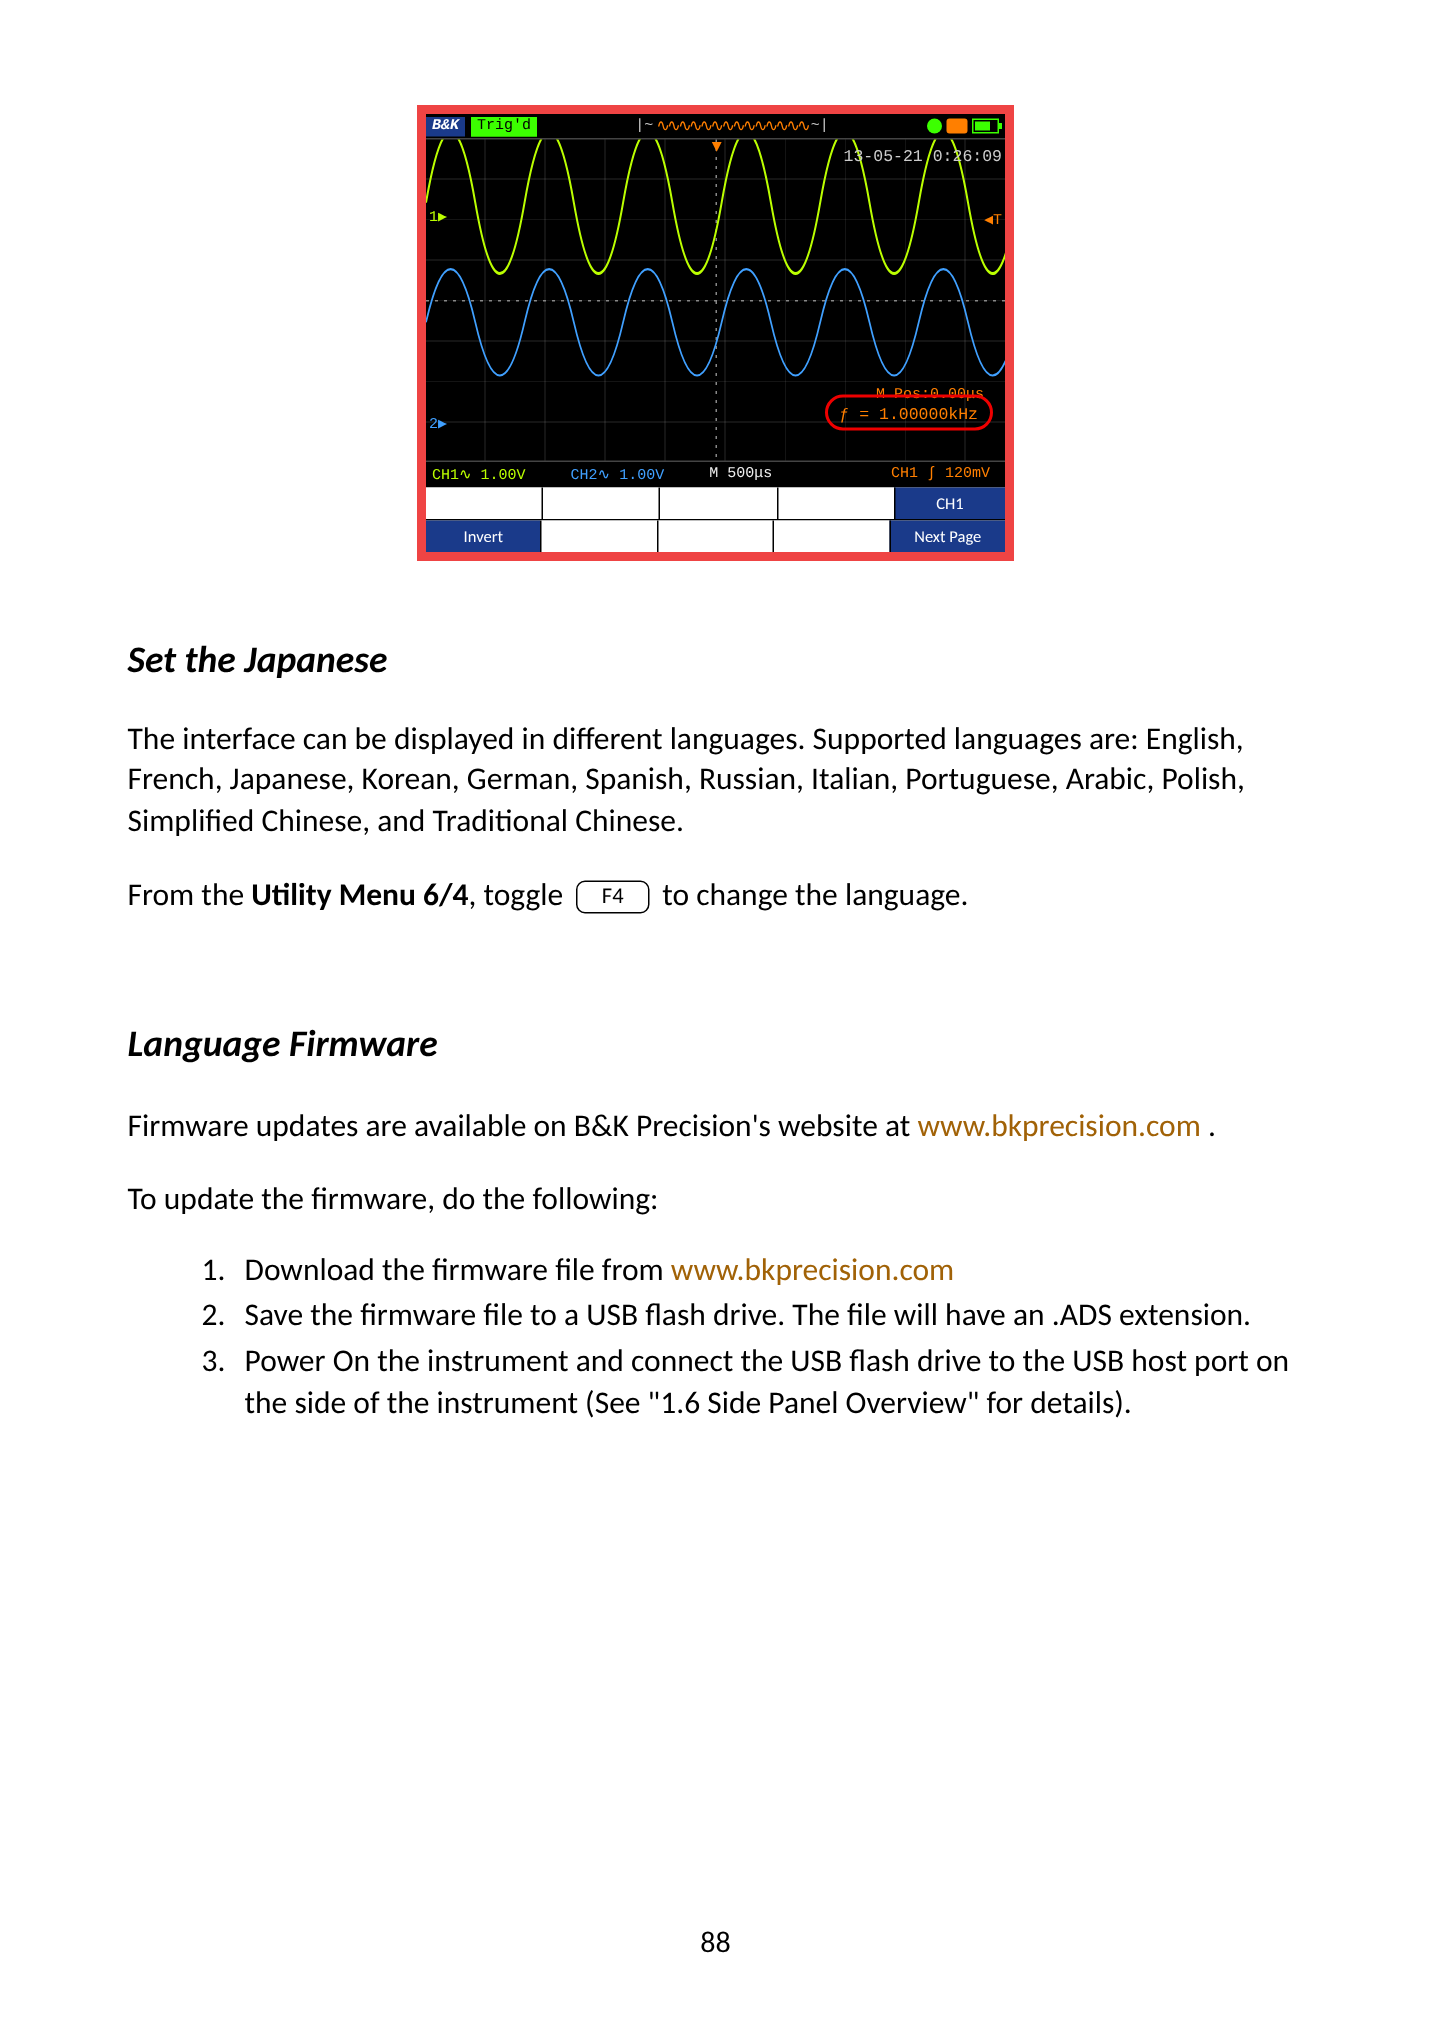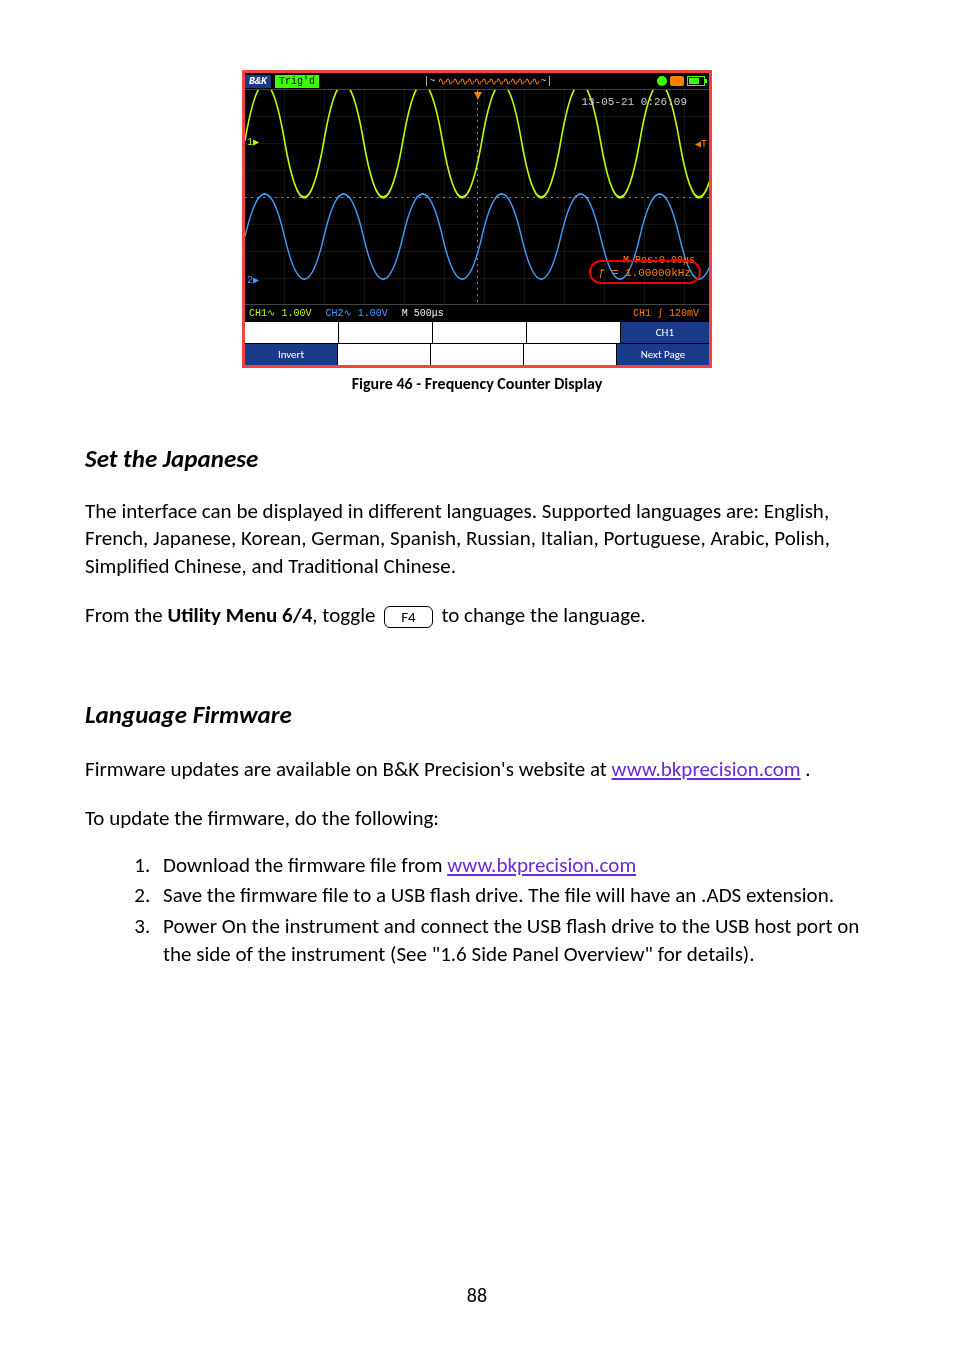--- a/index.html
+++ b/index.html
@@ -7,24 +7,24 @@
     width: 954px;
     height: 1347px;
     font-family: Calibri, Arial, sans-serif;
     background: #fff;
     color: #000;
     padding: 70px 85px 40px 85px;
     position: relative;
   }
   .figure-wrap { text-align: center; margin-bottom: 50px; }
   .scope {
-    width: 470px;
+    width: 398px;
     margin: 0 auto;
     background: #c4b5fd;
-    border: 3px solid #ef4444;
+    border: 6px solid #ef4444;
     font-family: "Courier New", monospace;
   }
   .scope-top {
     display: flex;
     align-items: center;
     height: 16px;
     background: #000;
     color: #fff;
     font-size: 10px;
   }
@@ -52,50 +52,50 @@
     background-image:
       repeating-linear-gradient(to right, transparent 0 39px, rgba(255,255,255,.08) 39px 40px),
       repeating-linear-gradient(to bottom, transparent 0 26px, rgba(255,255,255,.08) 26px 27px);
   }
   .center-cross-h { position: absolute; left: 0; right: 0; top: 50%; height: 1px; background: repeating-linear-gradient(to right, #888 0 2px, transparent 2px 6px); }
   .center-cross-v { position: absolute; top: 0; bottom: 0; left: 50%; width: 1px; background: repeating-linear-gradient(to bottom, #888 0 2px, transparent 2px 6px); }
   .wave { position: absolute; inset: 0; }
   .marker-1 { position: absolute; left: 2px; top: 46px; color: #bbff00; font-size: 10px; }
   .marker-2 { position: absolute; left: 2px; bottom: 18px; color: #40a0ff; font-size: 10px; }
   .marker-t  { position: absolute; right: 2px; top: 48px; color: #ff7f00; font-size: 10px; }
-  .datetime { position: absolute; right: 22px; top: 6px; color: #ccc; font-size: 11px; }
+  .datetime { position: absolute; right: 2px; top: 6px; color: #ccc; font-size: 11px; }
   .freq-pos { position: absolute; right: 14px; bottom: 38px; color: #ff7f00; font-size: 10px; }
   .freq-val-wrap { position: absolute; right: 8px; bottom: 20px; border: 2px solid #e00; border-radius: 12px; padding: 1px 8px; }
   .freq-val { color: #ff7f00; font-size: 11px; }
   .scope-bot {
     display: flex;
     font-size: 10px;
     color: #ccc;
     height: 16px;
     align-items: center;
     background: #000;
     padding: 0 4px;
-    gap: 14px;
+    gap: 30px;
   }
   .ch1lbl { color: #bbff00; }
   .ch2lbl { color: #40a0ff; }
   .mlbl { color: #eee; }
   .triglbl { color: #ff7f00; margin-left: auto; padding-right: 6px; }
   .menu-rows { background: #fff; }
   .menu-row { display: flex; height: 22px; border-top: 1px solid #000; }
   .menu-cell { flex: 1; display: flex; align-items: center; justify-content: center; font-size: 11px; border-left: 1px solid #000; font-family: Calibri, Arial, sans-serif; }
   .menu-cell:first-child { border-left: none; }
   .ch1tag { background: #1a3a8a; color: #fff; flex: 0.95; }
   .blue-cell { background: #1a3a8a; color: #fff; }
   .white-cell { background: #fff; color: #000; }
   .figure-caption { font-weight: bold; font-size: 16px; margin-top: 6px; }
   h2.section { font-style: italic; font-weight: bold; font-size: 25px; margin: 30px 0 24px 0; }
   p.body { font-size: 21px; line-height: 1.3; margin-bottom: 22px; }
   p.body2 { font-size: 21px; line-height: 1.45; margin-bottom: 18px; }
-  a.link { color: #6d28d9; text-decoration: underline; }
+  a.link { color: #a16207; }
   .key-f4 {
     display: inline-block;
     border: 1.5px solid #000;
     border-radius: 6px;
     padding: 0 16px;
     font-size: 15px;
     font-weight: normal;
     vertical-align: middle;
     line-height: 20px;
     margin: 0 4px;
@@ -159,21 +159,20 @@
       </div>
       <div class="menu-row">
         <div class="menu-cell blue-cell">Invert</div>
         <div class="menu-cell white-cell"></div>
         <div class="menu-cell white-cell"></div>
         <div class="menu-cell white-cell"></div>
         <div class="menu-cell blue-cell">Next Page</div>
       </div>
     </div>
   </div>
-  <div class="figure-caption">Figure 46 - Frequency Counter Display</div>
 </div>
 
 <h2 class="section">Set the Japanese</h2>
 
 <p class="body">The interface can be displayed in different languages.  Supported languages are:  English, French, Japanese, Korean, German, Spanish, Russian, Italian, Portuguese, Arabic, Polish, Simplified Chinese, and Traditional Chinese.</p>
 
 <p class="body">
   <span>From the </span><b>Utility Menu 6/4</b><span>, toggle </span><span class="key-f4">F4</span><span> to change the language.</span>
 </p>
 

